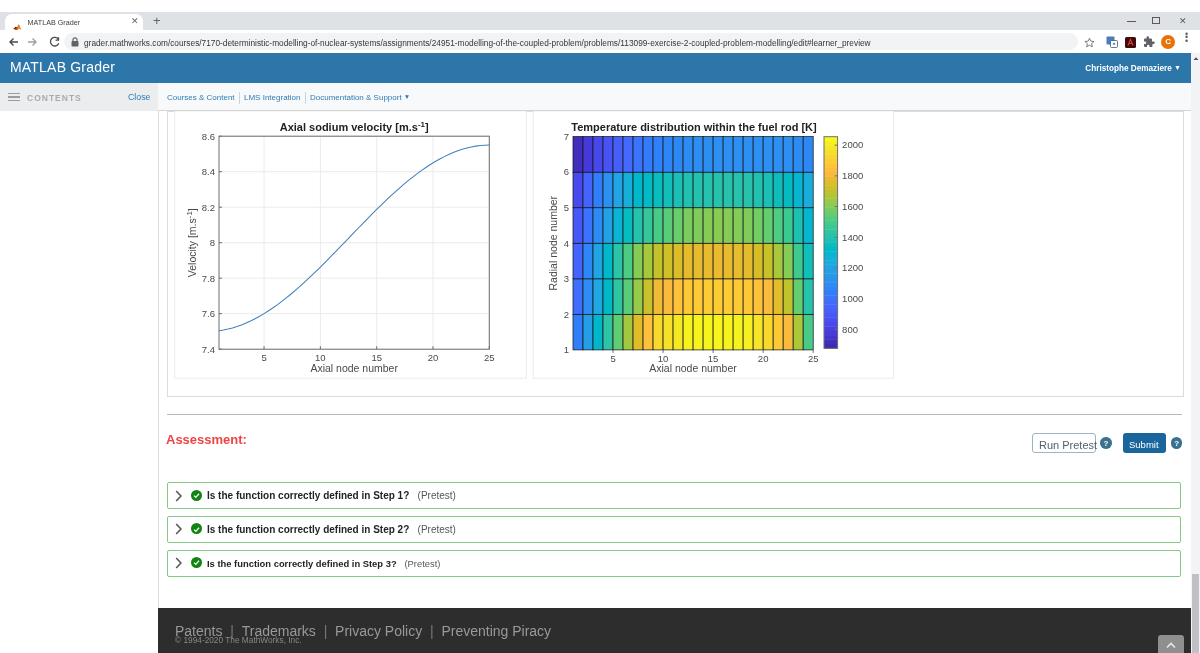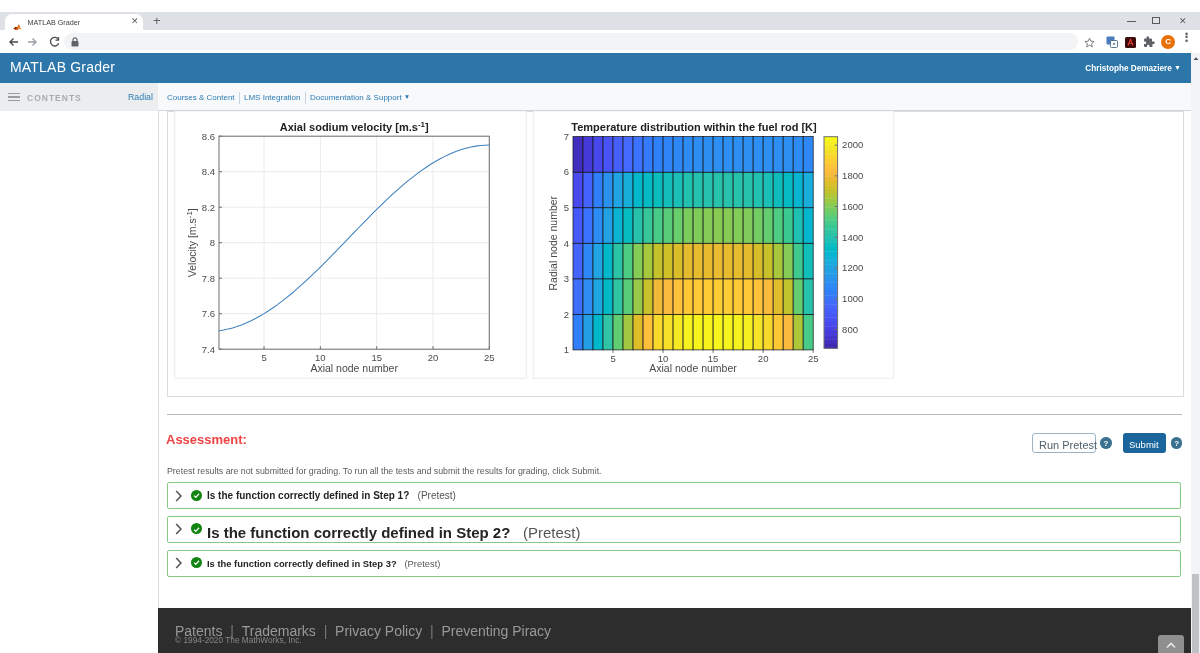--- a/index.html
+++ b/index.html
@@ -24,20 +24,21 @@
 <svg class="abs" style="left:8px;top:24px" width="52" height="12" viewBox="0 0 52 12">
 <path d="M10 6 H2 M5.5 2.5 L2 6 L5.5 9.5" stroke="#4a4a4a" stroke-width="1.4" fill="none"></path>
 <path d="M20 6 H28 M24.5 2.5 L28 6 L24.5 9.5" stroke="#9aa0a6" stroke-width="1.4" fill="none"></path>
 <path d="M50.5 3.5 A4.3 4.3 0 1 0 50.8 7.2 M50.5 1.2 V4.2 H47.5" stroke="#4a4a4a" stroke-width="1.3" fill="none"></path>
 </svg>
 <div class="abs" style="left:64px;top:21px;width:1014px;height:16.5px;background:#f1f3f4;border-radius:8.5px"></div>
 <svg class="abs" style="left:71px;top:24.5px" width="8" height="10" viewBox="0 0 8 10">
       <rect x="0.5" y="4" width="7" height="5.5" rx="1" fill="#5f6368"></rect>
       <path d="M2 4 V2.8 A2 2 0 0 1 6 2.8 V4" stroke="#5f6368" stroke-width="1.2" fill="none"></path>
     </svg>
+<div class="abs" style="left:84px;top:25.5px;font-size:8.3px;color:#33373b">grader.mathworks.com/courses/7170-deterministic-modelling-of-nuclear-systems/assignments/24951-modelling-of-the-coupled-problem/problems/113099-exercise-2-coupled-problem-modelling/edit#learner_preview</div>
 <svg class="abs" style="left:1084px;top:25px" width="11" height="11" viewBox="0 0 24 24">
       <path d="M12 2.5 L14.9 9.1 L22 9.8 L16.6 14.5 L18.2 21.5 L12 17.8 L5.8 21.5 L7.4 14.5 L2 9.8 L9.1 9.1 Z" fill="none" stroke="#5f6368" stroke-width="1.8"></path>
     </svg>
 <svg class="abs" style="left:1106px;top:24px" width="12" height="12" viewBox="0 0 12 12">
       <rect x="0.5" y="0.5" width="8" height="8" rx="1" fill="#4a7dbb"></rect>
       <rect x="4.5" y="4.5" width="7" height="7" rx="1" fill="#fff" stroke="#35597f" stroke-width="0.8"></rect>
       <path d="M6.5 8.5 L8 6.5 L9.5 8.5 Z" fill="#35597f"></path>
     </svg>
 <svg class="abs" style="left:1125px;top:24.5px" width="11" height="11" viewBox="0 0 11 11">
       <rect width="11" height="11" rx="1.5" fill="#3d0b0b"></rect>
@@ -54,21 +55,21 @@
       <div>•</div>
     </div>
 <div class="abs" style="left:0;top:41px;width:1191px;height:30px;background:#2d76a9"></div>
 <div class="abs" style="left:10px;top:47px;font-size:14px;color:#fff;letter-spacing:0.2px">MATLAB Grader</div>
 <div class="abs" style="right:19px;top:51.5px;font-size:8.2px;font-weight:bold;color:#fff;white-space:nowrap">Christophe Demaziere <span style="font-size:7px;position:relative;top:-1px">▼</span></div>
 <div class="abs" style="left:0;top:71px;width:1191px;height:27.5px;background:#f8f9fa;border-bottom:1px solid #d5d5d5"></div>
 <div class="abs" style="left:0;top:71px;width:158px;height:27.5px;background:#ebedee"></div>
 <div class="abs" style="left:8px;top:81px;width:12px;height:7.5px;border-top:1.6px solid #9a9da1;border-bottom:1.6px solid #9a9da1"></div>
 <div class="abs" style="left:8px;top:84px;width:12px;height:1.6px;background:#9a9da1"></div>
 <div class="abs" style="left:27px;top:81px;font-size:8.5px;font-weight:bold;color:#a9acaf;letter-spacing:1.0px">CONTENTS</div>
-<div class="abs" style="left:128px;top:80px;font-size:8.8px;color:#2e7cb5">Radial</div>
+<div class="abs" style="left:128px;top:80px;font-size:8.8px;color:#2e7cb5">Close</div>
 <div class="abs" style="left:167px;top:81px;font-size:8px;color:#2e7cb5">Courses &amp; Content</div>
 <div class="abs" style="left:239px;top:80px;width:1px;height:12px;background:#c9d4dc"></div>
 <div class="abs" style="left:244px;top:81px;font-size:8px;color:#2e7cb5">LMS Integration</div>
 <div class="abs" style="left:305px;top:80px;width:1px;height:12px;background:#c9d4dc"></div>
 <div class="abs" style="left:310px;top:81px;font-size:8px;color:#2e7cb5">Documentation &amp; Support <span style="font-size:6.5px;position:relative;top:-1px">▼</span></div>
 <div class="abs" style="left:157.5px;top:98.5px;width:1px;height:497px;background:#dcdcdc"></div>
 <div class="abs" style="left:167px;top:98.5px;width:1016.5px;height:286.5px;border:1px solid #dcdcdc;background:#fff"></div>
 <svg width="1017" height="287" style="position:absolute;left:167px;top:99px" font-family="Liberation Sans, sans-serif">
 <rect x="7.8" y="-0.1" width="351.5" height="267.3" fill="#ffffff" stroke="#ececec" stroke-width="1"></rect>
 <rect x="366.2" y="-0.1" width="360.5" height="267.3" fill="#ffffff" stroke="#ececec" stroke-width="1"></rect>
@@ -344,39 +345,38 @@
 <div class="abs" style="left:167px;top:402.3px;width:1014.5px;height:1px;background:#b9b9b9"></div>
 <div class="abs" style="left:166px;top:420px;font-size:13px;font-weight:bold;color:#ef4444">Assessment:</div>
 <div class="abs" style="left:1032px;top:421px;width:63.5px;height:19.5px;border:1px solid #9db4c5;border-radius:3px;background:#fff"></div>
 <div class="abs" style="left:1039px;top:426.5px;font-size:11px;color:#51606b">Run Pretest</div>
 <div class="abs" style="left:1100px;top:425px;width:11.5px;height:11.5px;border-radius:50%;background:#39718f"></div>
 <div class="abs" style="left:1103.6px;top:427.3px;font-size:8px;font-weight:bold;color:#fff">?</div>
 <div class="abs" style="left:1123px;top:421px;width:43px;height:19.5px;border-radius:3px;background:#1a669c"></div>
 <div class="abs" style="left:1129px;top:426.5px;font-size:9.5px;color:#fff">Submit</div>
 <div class="abs" style="left:1170.6px;top:425px;width:11.5px;height:11.5px;border-radius:50%;background:#39718f"></div>
 <div class="abs" style="left:1174.2px;top:427.3px;font-size:8px;font-weight:bold;color:#fff">?</div>
-<div class="abs" style="left:167px;top:453.5px;font-size:8.8px;color:#5b5b5b">Pretest results are not submitted for grading. To run all the tests and submit the results for grading, click Submit.</div>
 <div class="abs" style="left:167px;top:470px;width:1014px;height:27px;border:1px solid #84c984;border-radius:2px;background:#fff"></div>
 <svg class="abs" style="left:175px;top:477.5px" width="7" height="12" viewBox="0 0 7 12">
       <path d="M1.2 1 L6 6 L1.2 11" stroke="#555" stroke-width="1.6" fill="none"></path>
     </svg>
 <div class="abs" style="left:190.5px;top:477.5px;width:11px;height:11px;border-radius:50%;background:#128412"></div>
 <svg class="abs" style="left:192.6px;top:479.7px" width="7" height="7" viewBox="0 0 10 10">
       <path d="M1.5 5.2 L4 7.6 L8.6 2.5" stroke="#fff" stroke-width="1.8" fill="none"></path>
     </svg>
 <div class="abs" style="left:207px;top:478.2px;font-size:10px;font-weight:bold;color:#242424">Is the function correctly defined in Step 1?<span style="font-weight:normal;color:#565656">&nbsp;&nbsp; (Pretest)</span></div>
 <div class="abs" style="left:167px;top:503.8px;width:1014px;height:27px;border:1px solid #84c984;border-radius:2px;background:#fff"></div>
 <svg class="abs" style="left:175px;top:511.3px" width="7" height="12" viewBox="0 0 7 12">
       <path d="M1.2 1 L6 6 L1.2 11" stroke="#555" stroke-width="1.6" fill="none"></path>
     </svg>
 <div class="abs" style="left:190.5px;top:511.3px;width:11px;height:11px;border-radius:50%;background:#128412"></div>
 <svg class="abs" style="left:192.6px;top:513.5px" width="7" height="7" viewBox="0 0 10 10">
       <path d="M1.5 5.2 L4 7.6 L8.6 2.5" stroke="#fff" stroke-width="1.8" fill="none"></path>
     </svg>
-<div class="abs" style="left:207px;top:512.0px;font-size:15px;font-weight:bold;color:#242424">Is the function correctly defined in Step 2?<span style="font-weight:normal;color:#565656">&nbsp;&nbsp; (Pretest)</span></div>
+<div class="abs" style="left:207px;top:512.0px;font-size:10px;font-weight:bold;color:#242424">Is the function correctly defined in Step 2?<span style="font-weight:normal;color:#565656">&nbsp;&nbsp; (Pretest)</span></div>
 <div class="abs" style="left:167px;top:537.6px;width:1014px;height:27px;border:1px solid #84c984;border-radius:2px;background:#fff"></div>
 <svg class="abs" style="left:175px;top:545.1px" width="7" height="12" viewBox="0 0 7 12">
       <path d="M1.2 1 L6 6 L1.2 11" stroke="#555" stroke-width="1.6" fill="none"></path>
     </svg>
 <div class="abs" style="left:190.5px;top:545.1px;width:11px;height:11px;border-radius:50%;background:#128412"></div>
 <svg class="abs" style="left:192.6px;top:547.3000000000001px" width="7" height="7" viewBox="0 0 10 10">
       <path d="M1.5 5.2 L4 7.6 L8.6 2.5" stroke="#fff" stroke-width="1.8" fill="none"></path>
     </svg>
 <div class="abs" style="left:207px;top:545.8000000000001px;font-size:9.4px;font-weight:bold;color:#242424">Is the function correctly defined in Step 3?<span style="font-weight:normal;color:#565656">&nbsp;&nbsp; (Pretest)</span></div>
 <div class="abs" style="left:158px;top:595.5px;width:1033px;height:57.5px;background:#2d2d2d"></div>

